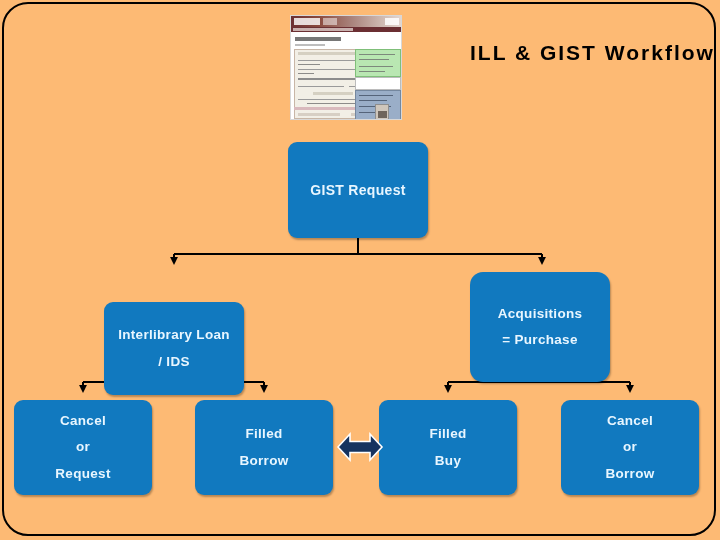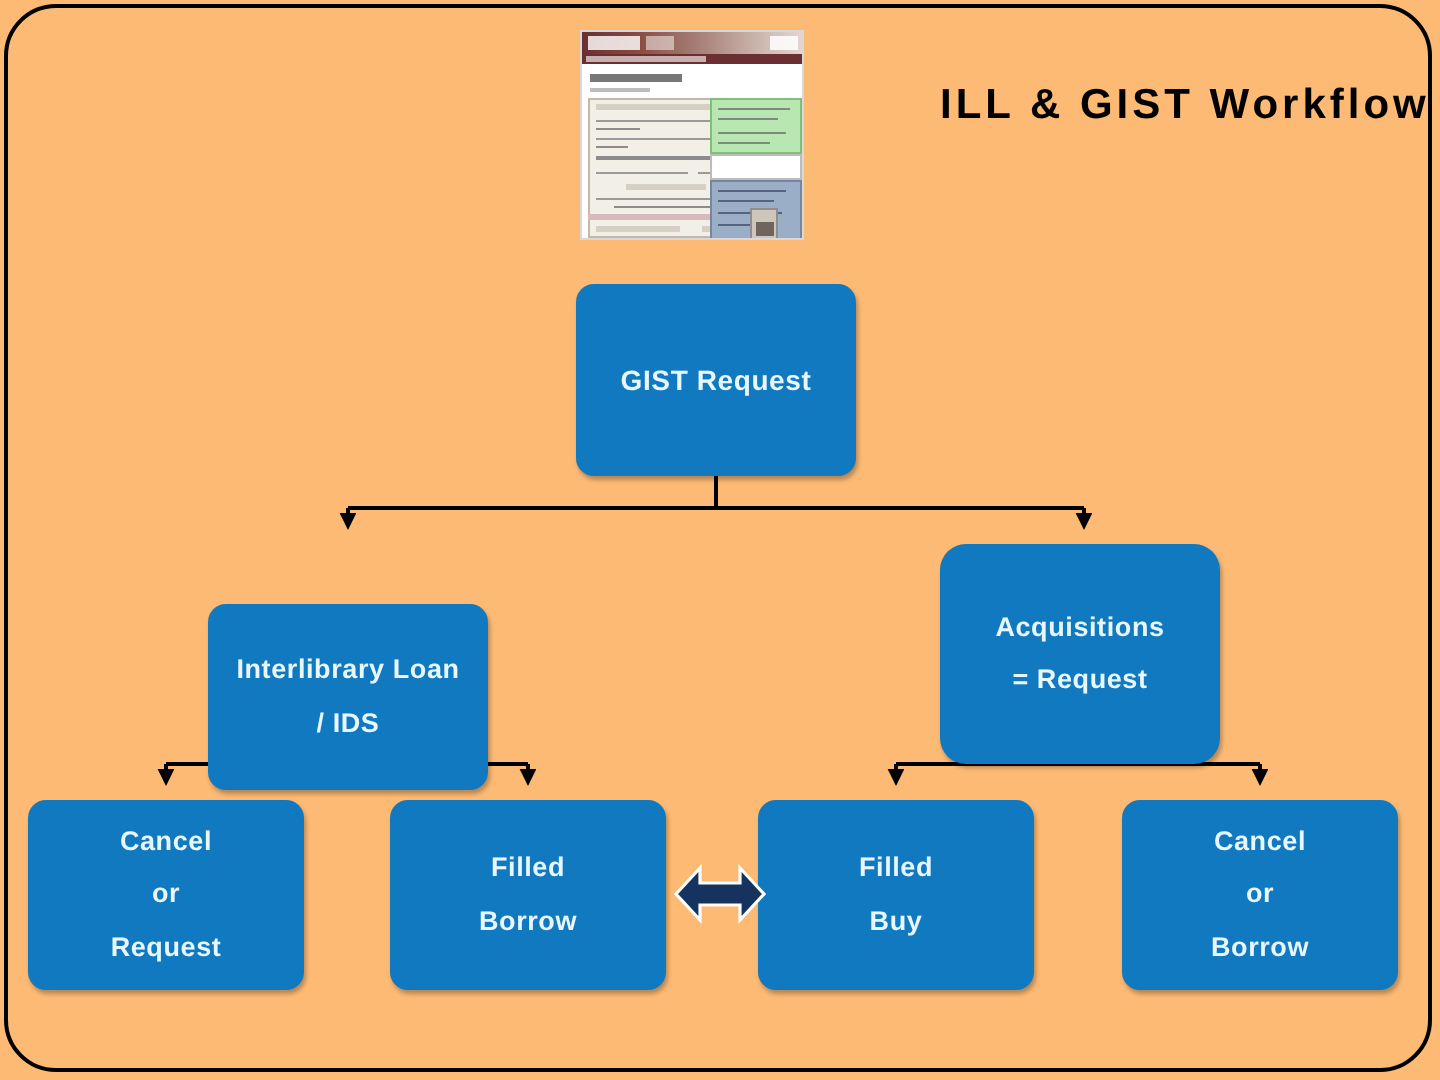--- a/index.html
+++ b/index.html
@@ -269,21 +269,21 @@
     <span class="ln">GIST Request</span>
   </div>
 
   <div class="node" id="node-ill">
     <span class="ln">Interlibrary Loan</span>
     <span class="ln">/ IDS</span>
   </div>
 
   <div class="node" id="node-acq">
     <span class="ln">Acquisitions</span>
-    <span class="ln">= Request</span>
+    <span class="ln">= Purchase</span>
   </div>
 
   <div class="node" id="node-cancel-unfilled">
     <span class="ln">Cancel</span>
     <span class="ln">or</span>
     <span class="ln">Request</span>
   </div>
 
   <div class="node" id="node-filled-borrow">
     <span class="ln">Filled</span>

